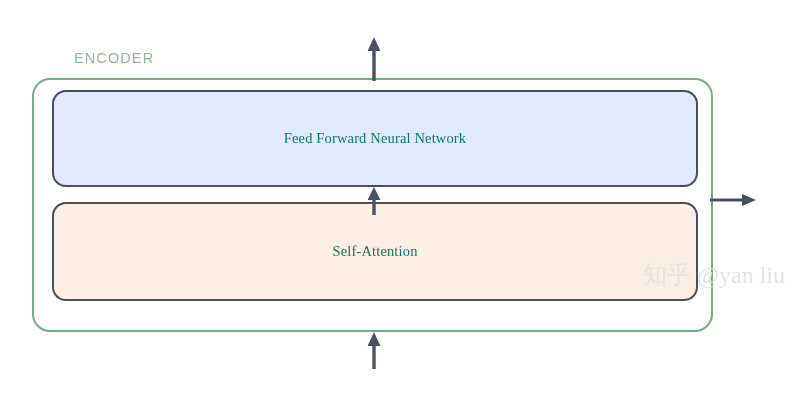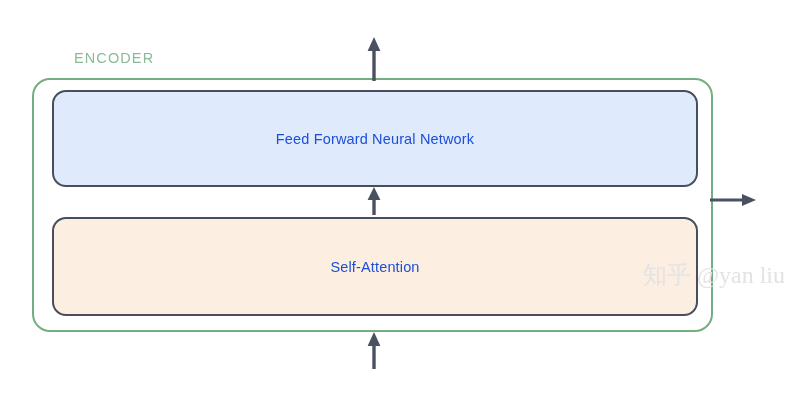--- a/index.html
+++ b/index.html
@@ -53,37 +53,37 @@
     position: absolute;
     box-sizing: border-box;
     border: 2.6px solid #474e5d;
     border-radius: 14px;
     display: flex;
     align-items: center;
     justify-content: center;
   }
   .layer-label {
     font-size: 14.5px;
-    color: #1d4ed8;
+    color: #0f766e;
     letter-spacing: 0.15px;
-    font-family: Liberation Sans, sans-serif;
+    font-family: Liberation Serif, serif;
     white-space: nowrap;
   }
 
   .layer-ffn {
     left: 52px;
     top: 90px;
     width: 646px;
     height: 97px;
     background: #dfeafc;
   }
 
   .layer-attn {
     left: 52px;
-    top: 217px;
+    top: 202px;
     width: 646px;
     height: 99px;
     background: #fceee0;
   }
 
   
   .arrow {
     position: absolute;
   }
   .arrow svg { display: block; }

